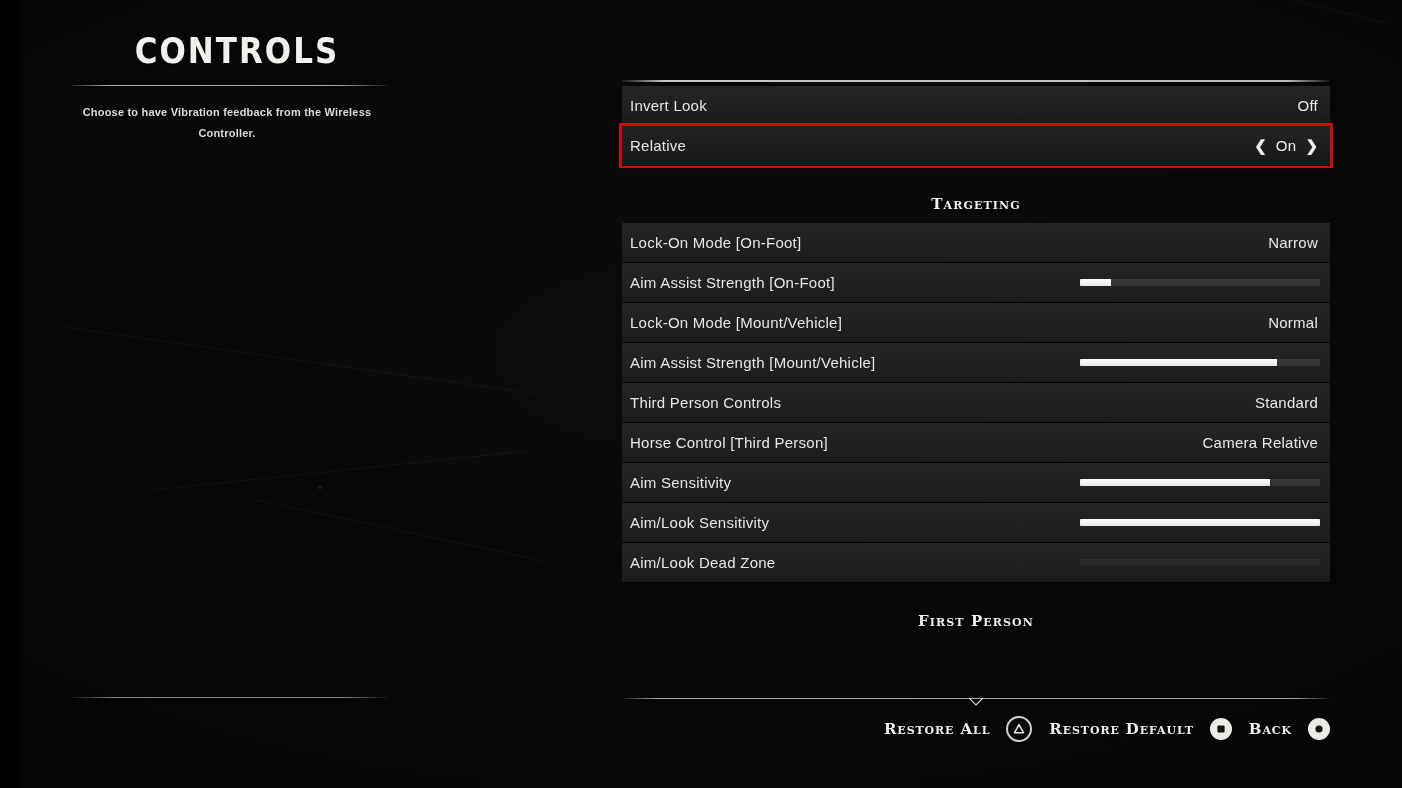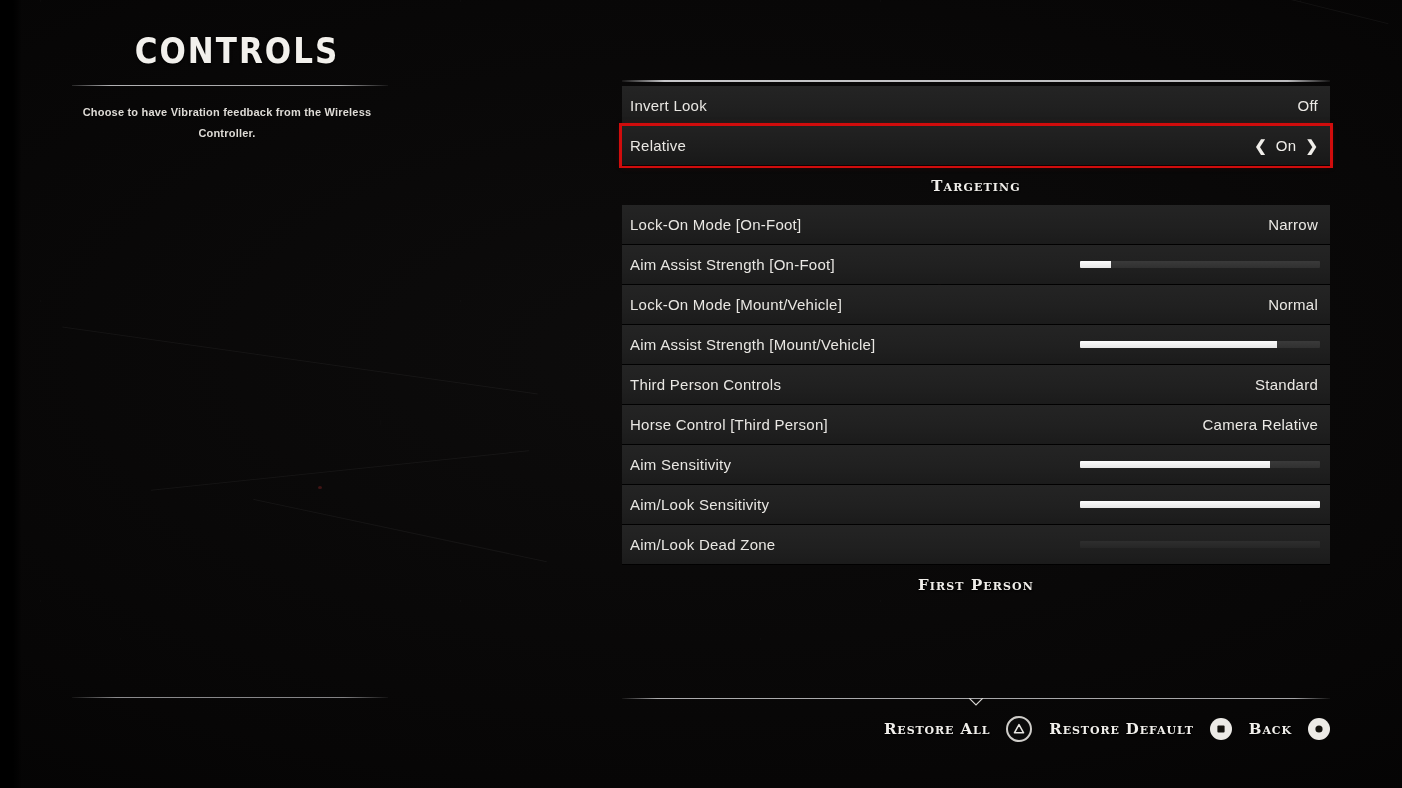--- a/index.html
+++ b/index.html
@@ -199,21 +199,21 @@
   
   .section-head {
     text-align: center;
     font-family: "DejaVu Serif", serif;
     font-weight: bold;
     font-size: 15px;
     letter-spacing: 1.1px;
     color: #f0eeea;
     font-variant: small-caps;
     text-transform: capitalize;
-    padding: 11px 0 10px 0;
+    padding: 29px 0 10px 0;
     text-shadow: 0 1px 2px #000;
   }
 
   
   #bottom-rule {
     position: absolute;
     left: 622px;
     top: 698px;
     width: 708px;
     height: 1px;

